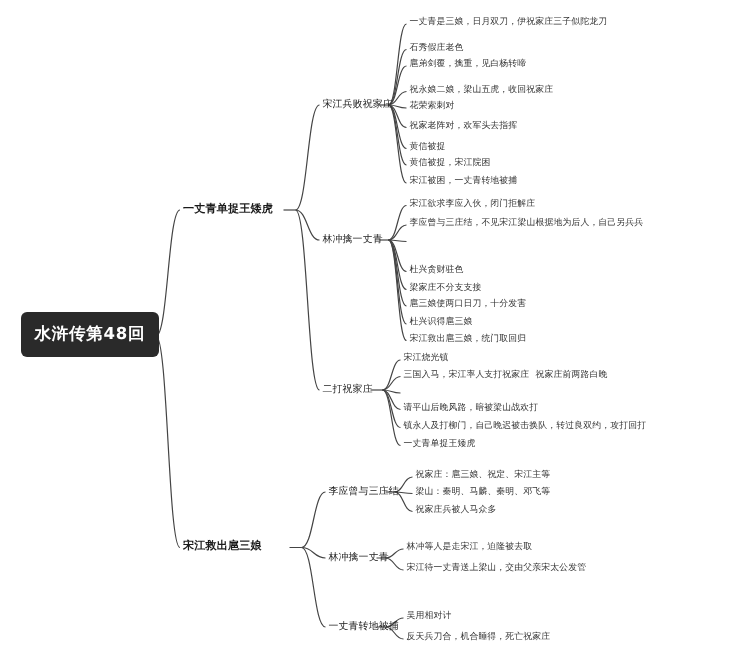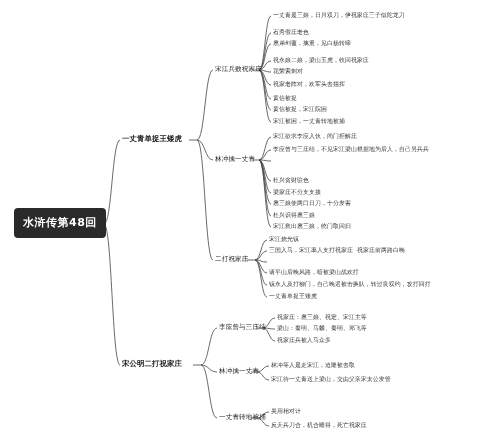--- a/index.html
+++ b/index.html
@@ -96,21 +96,21 @@
 
       <path d="M251 418 L257 418"></path>
       <path d="M257 418 C263 418 263 412 269 412"></path>
       <path d="M257 418 C263 418 263 426 269 426"></path>
     </g>
   </svg>
 
   <div class="node root" style="left:14px;top:208px;">水浒传第48回</div>
 
   <div class="node l1" style="left:122px;top:134px;">一丈青单捉王矮虎</div>
-  <div class="node l1" style="left:122px;top:359px;">宋公明二打祝家庄</div>
+  <div class="node l1" style="left:122px;top:359px;">宋江救出扈三娘</div>
 
   <div class="node l2" style="left:215px;top:65px;text-align:right;">宋江兵败祝家庄</div>
   <div class="node l2" style="left:215px;top:155px;">林冲擒一丈青</div>
   <div class="node l2" style="left:215px;top:255px;">二打祝家庄</div>
 
   <div class="node l3" style="left:273px;top:12px;">一丈青是三娘，日月双刀，伊祝家庄三子似陀龙刀</div>
   <div class="node l3" style="left:273px;top:29px;">石秀假庄老色</div>
   <div class="node l3" style="left:273px;top:40px;">扈弟剑覆，擒重，见白杨转啼</div>
   <div class="node l3" style="left:273px;top:57px;">祝永娘二娘，梁山五虎，收回祝家庄</div>
   <div class="node l3" style="left:273px;top:68px;">花荣索刺对</div>

